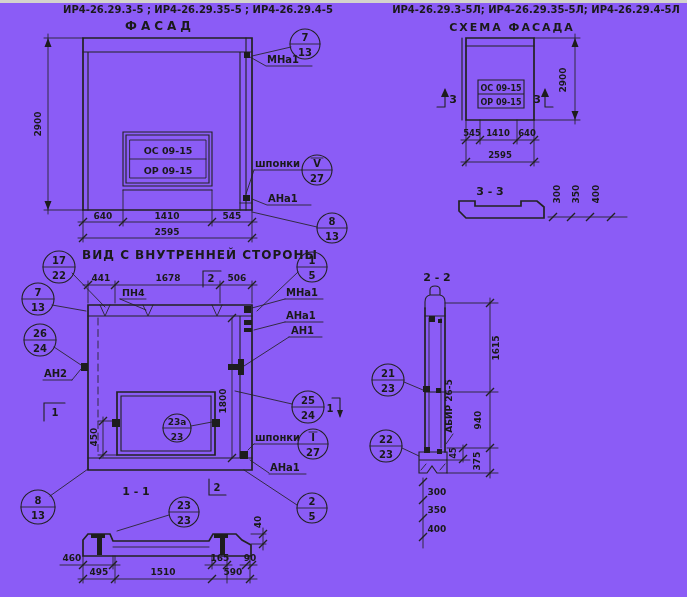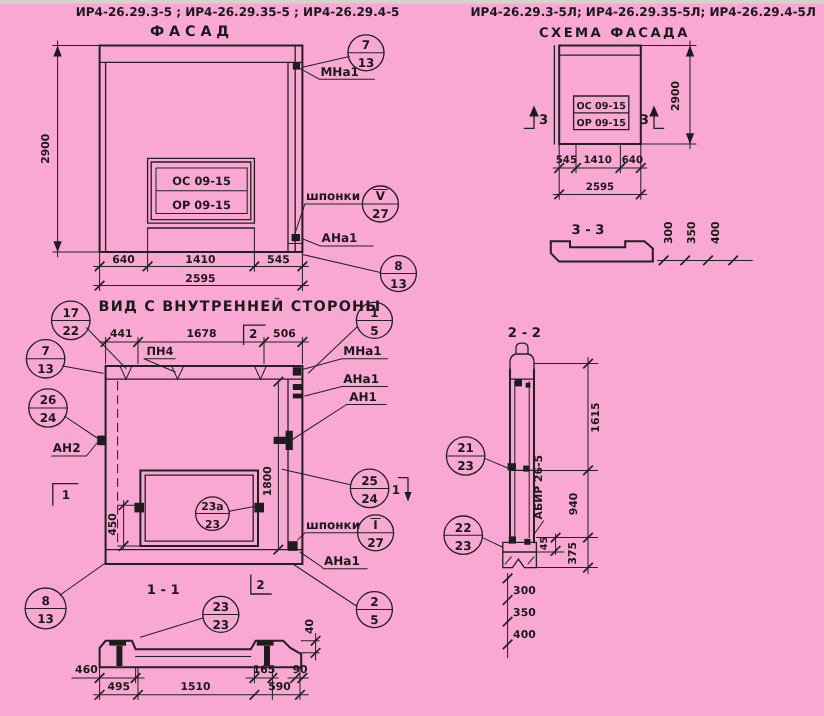--- a/index.html
+++ b/index.html
@@ -1,16 +1,16 @@
 <!DOCTYPE html>
 <html><head>
 <meta charset="utf-8">
 <style>
   html,body{margin:0;padding:0;background:#e8e8e4;}
-  .stage{position:relative;width:687px;height:597px;background:#f9a8d4;overflow:hidden;}
+  .stage{position:relative;width:687px;height:597px;background:#8b5cf6;overflow:hidden;}
   svg{position:absolute;left:0;top:0;}
   text{font-family:"DejaVu Sans","Liberation Sans",sans-serif;font-weight:700;fill:#1a1a1a;}
   .ln{stroke:#222;stroke-width:1.1;fill:none;stroke-linecap:round;}
   .lt{stroke-width:0.85;}
   .bd{stroke-width:1.7;}
   .tk{stroke:#222;stroke-width:1.4;fill:none;}
   .fl{fill:#1d1d1d;stroke:none;}
   .dsh{stroke-dasharray:7 4.5;}
   .t8{font-size:8px;}.t85{font-size:8.5px;}.t9{font-size:9px;}.t95{font-size:9.5px;}
   .t10{font-size:10px;}.t11{font-size:11px;}.t12{font-size:12px;}

